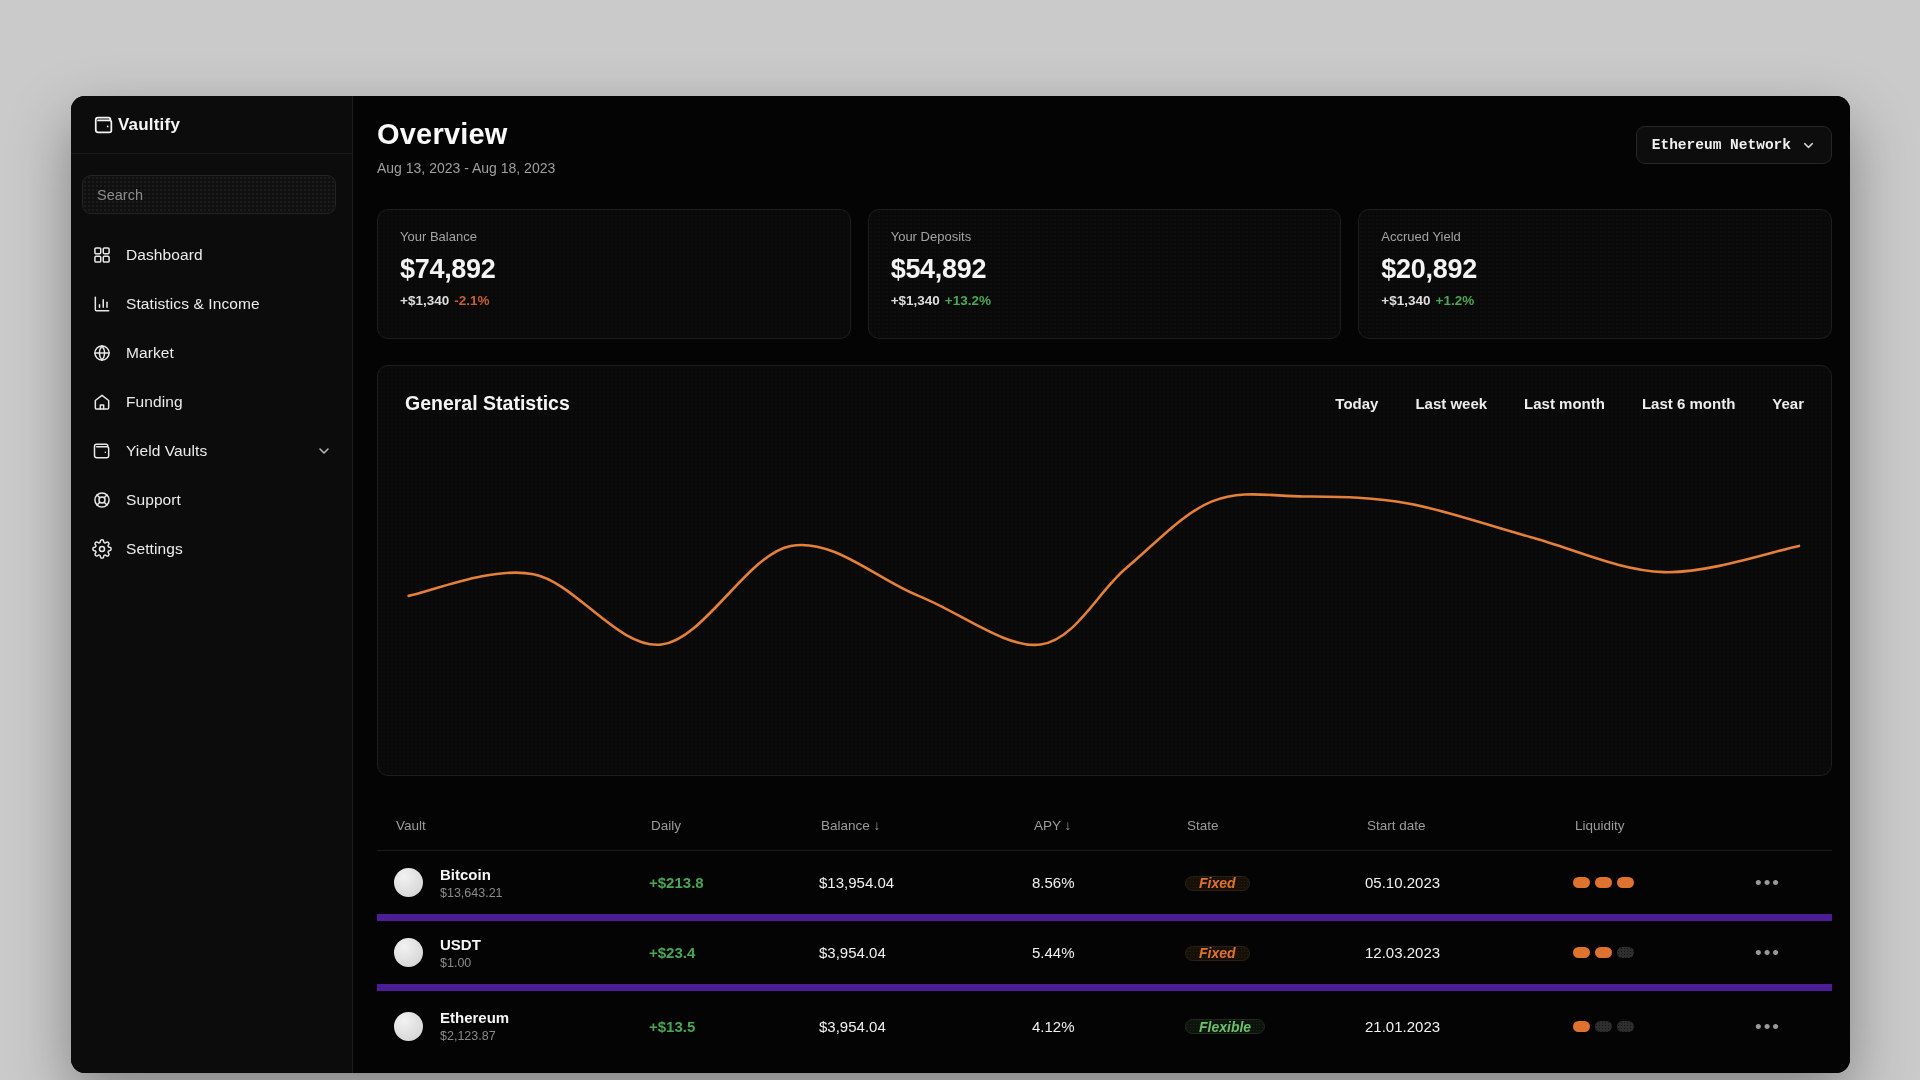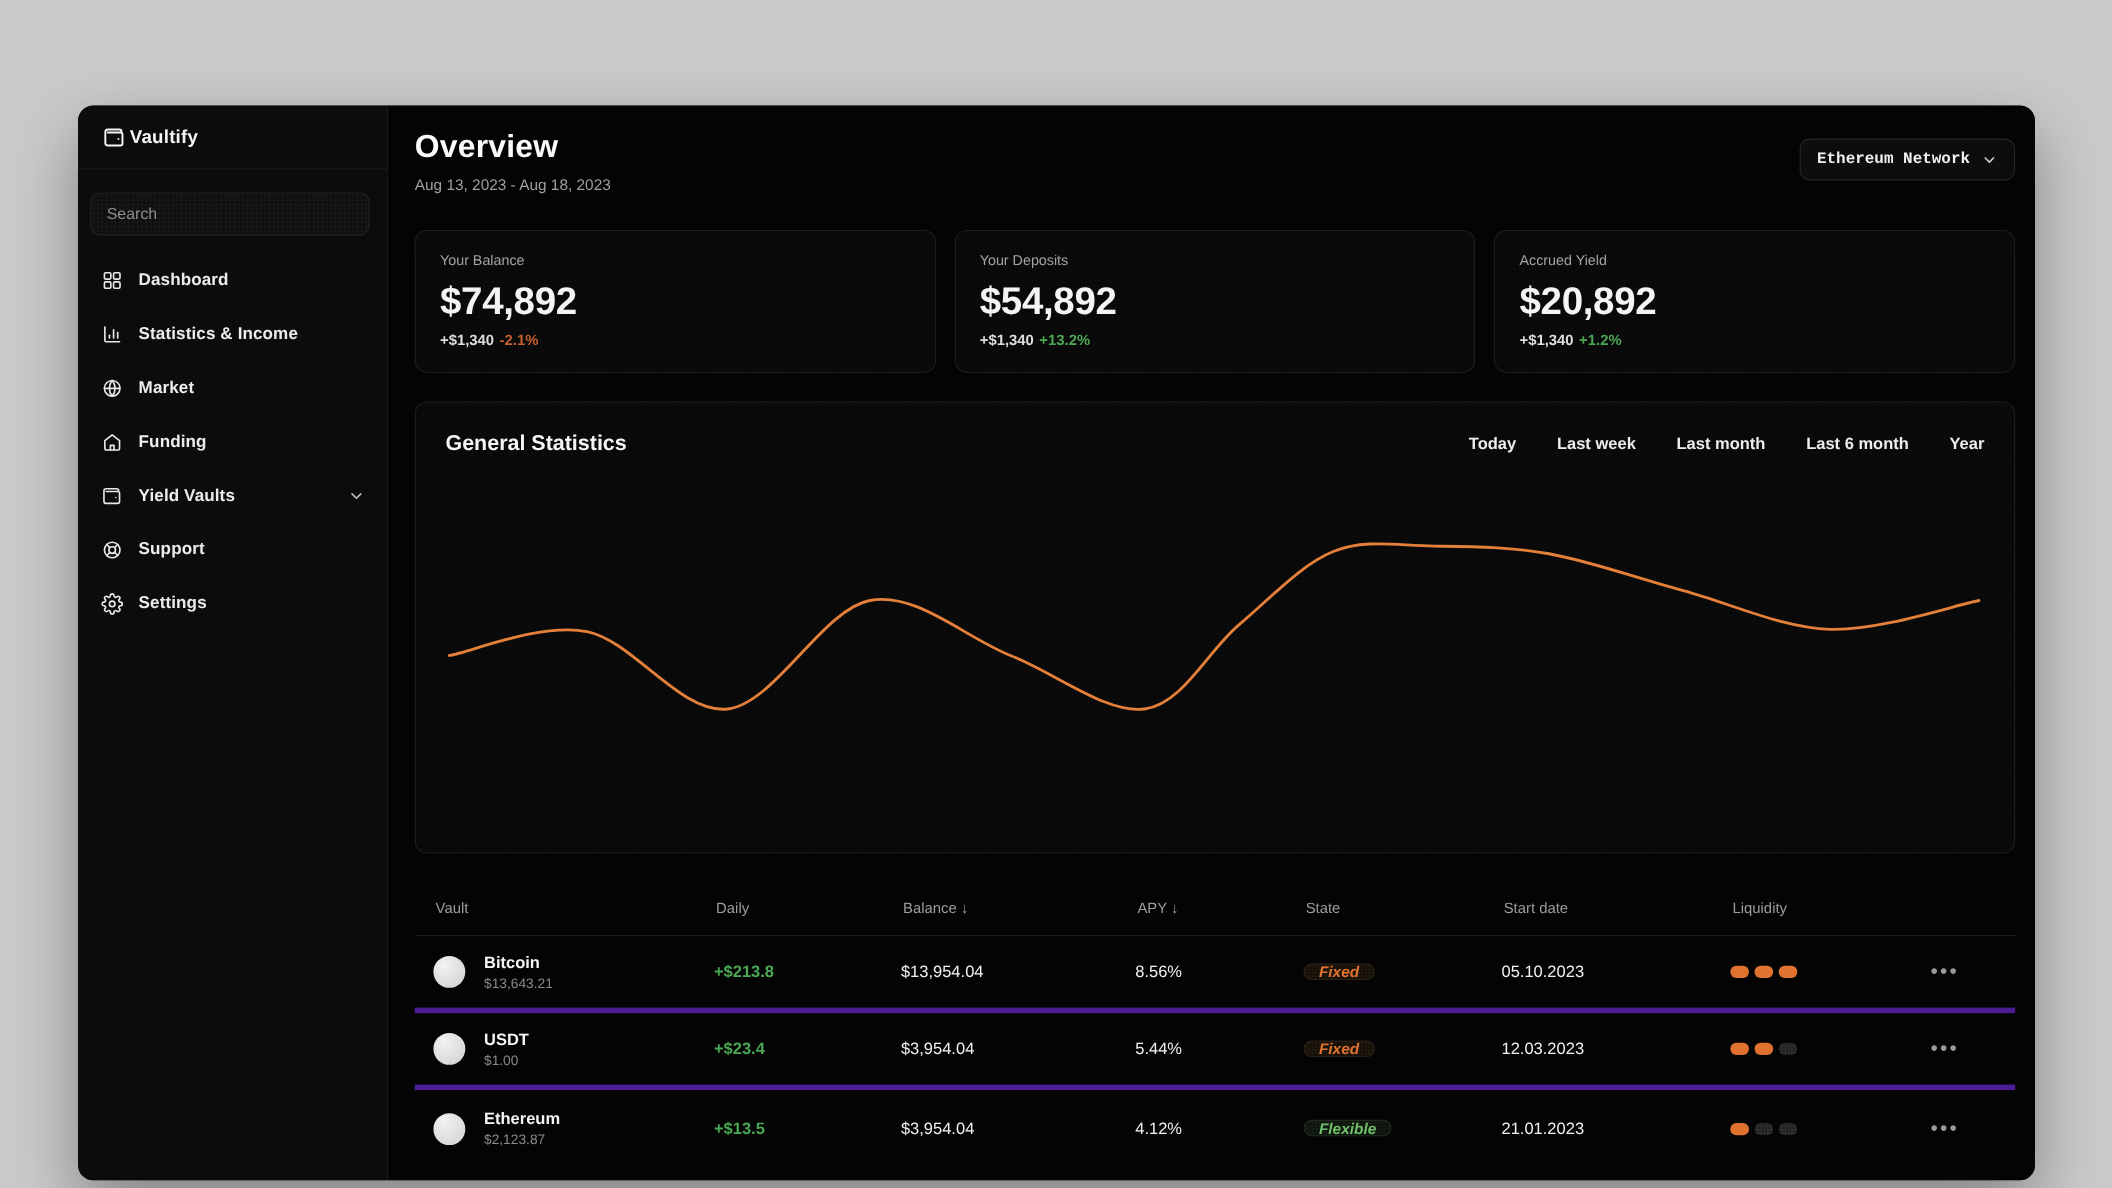--- a/index.html
+++ b/index.html
@@ -36,21 +36,21 @@
     width:100%; background:transparent; border:none; outline:none;
     color:#e5e5e5; font-size:14.5px; font-family:inherit;
   }
   .search-box input::placeholder { color:#8d8d8d; }
   .nav { padding:6px 0; }
   .nav-item {
     height:49px; display:flex; align-items:center; gap:14px;
     padding:0 20px 0 21px; cursor:pointer; color:#ececec;
   }
   .nav-item .nav-icon { width:20px; height:20px; flex:0 0 20px; color:#e8e8e8; }
-  .nav-item .nav-label { font-size:15.5px; font-weight:700; letter-spacing:.1px; }
+  .nav-item .nav-label { font-size:15.5px; font-weight:400; letter-spacing:.1px; }
   .nav-item .nav-chevron { margin-left:auto; width:16px; height:16px; color:#bdbdbd; }
   
   .main { flex:1; position:relative; padding:22px 18px 0 24px; background:#040404; }
   .main-header { position:relative; }
   .page-title { color:#fafafa; font-size:29px; font-weight:700; letter-spacing:.2px; }
   .date-range { margin-top:9px; color:#9f9f9f; font-size:14px; }
   .network-btn {
     position:absolute; right:0; top:8px; height:38px; border-radius:9px;
     border:1px solid #272727; background:#0d0d0d; color:#f0f0f0;
     display:flex; align-items:center; gap:10px; padding:0 15px;
@@ -60,21 +60,21 @@
   
   .cards { display:flex; gap:17px; margin-top:33px; }
   .card {
     flex:1; height:130px; border-radius:11px; border:1px solid #1e1e1e;
     background:#090909;
     background-image:radial-gradient(rgba(255,255,255,0.016) 1px, transparent 1px);
     background-size:4px 4px;
     padding:19px 22px;
   }
   .card-label { color:#a3a3a3; font-size:13px; }
-  .card-value { margin-top:10px; color:#f4f4f4; font-size:35px; font-weight:700; letter-spacing:-.3px; }
+  .card-value { margin-top:10px; color:#f4f4f4; font-size:27px; font-weight:700; letter-spacing:-.3px; }
   .card-delta { margin-top:8px; font-size:13.5px; }
   .card-delta .delta-abs { color:#dedede; font-weight:600; }
   .card-delta .delta-pct { margin-left:5px; font-weight:600; }
   .pct-up { color:#4aa754; }
   .pct-down { color:#c75e2e; }
   
   .panel {
     position:relative; margin-top:26px; height:411px; border-radius:11px;
     border:1px solid #1e1e1e; background:#090909;
     background-image:radial-gradient(rgba(255,255,255,0.013) 1px, transparent 1px);
@@ -89,21 +89,21 @@
   
   .table { margin-top:25px; }
   .t-grid {
     display:grid;
     grid-template-columns:272px 170px 213px 153px 180px 208px 182px 1fr;
     align-items:center;
   }
   .t-head { height:50px; border-bottom:1px solid #1b1b1b; }
   .t-head .th { color:#9c9c9c; font-size:13.5px; padding-left:2px; }
   .t-head .th:first-child { padding-left:19px; }
-  .t-row { height:70px; border-bottom:5px solid #4c1d95; }
+  .t-row { height:70px; border-bottom:7px solid #4c1d95; }
   .t-row:last-child { border-bottom:none; }
   .cell { font-size:15px; color:#f0f0f0; }
   .vault-cell { display:flex; align-items:center; gap:17px; padding-left:17px; }
   .avatar {
     width:29px; height:29px; border-radius:50%;
     background:radial-gradient(circle at 35% 30%, #f2f2f2, #cfcfcf);
     flex:0 0 29px;
   }
   .vault-name { color:#f5f5f5; font-size:15px; font-weight:700; }
   .vault-price { color:#8a8a8a; font-size:12.5px; margin-top:3px; }

